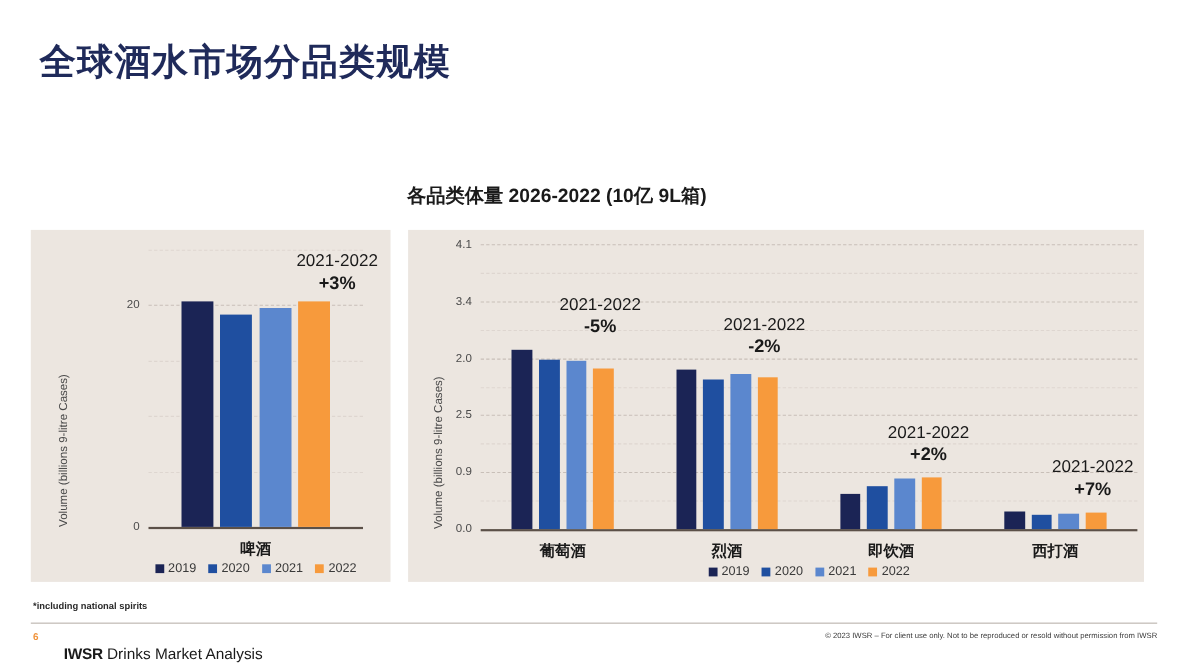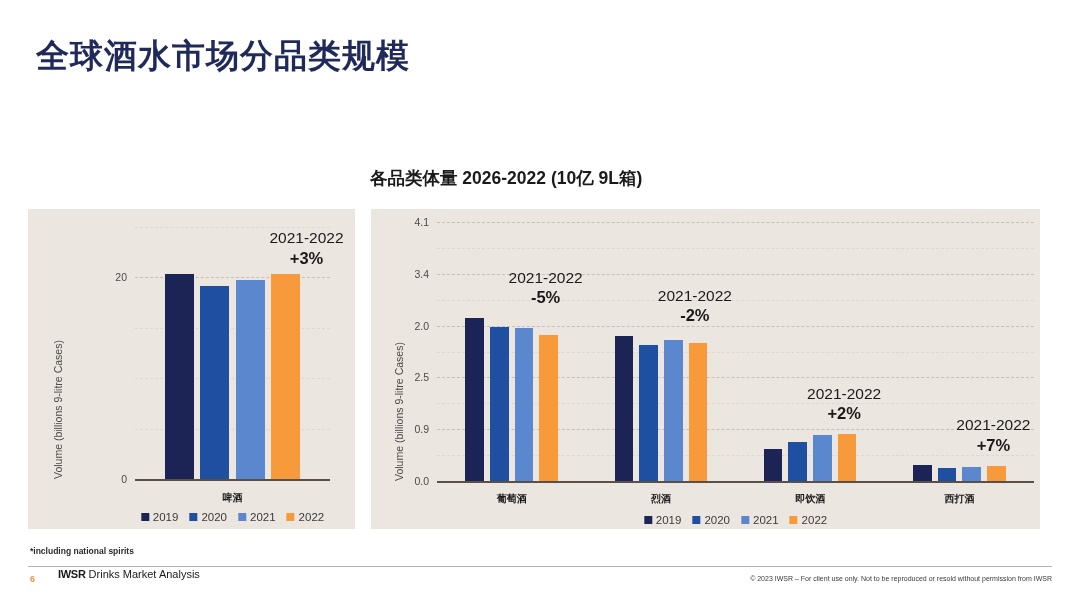--- a/index.html
+++ b/index.html
@@ -86,21 +86,21 @@
     transform: translateY(-50%);
   }
 
   .bar {
     position: absolute;
     bottom: 0;
   }
 
   .cat-label {
     position: absolute;
-    font-size: 10px;
+    font-size: 14px;
     font-weight: bold;
     color: #1a1a1a;
     text-align: center;
     white-space: nowrap;
     transform: translateX(-50%);
   }
 
   .annot {
     position: absolute;
     text-align: center;
@@ -163,22 +163,22 @@
     position: absolute;
     left: 30px;
     top: 574px;
     font-size: 9px;
     font-weight: bold;
     color: #f0933b;
   }
   .brand {
     position: absolute;
     left: 58px;
-    top: 568px;
-    font-size: 11px;
+    top: 586px;
+    font-size: 14px;
     color: #1a1a1a;
     white-space: nowrap;
   }
   .brand .brand-mark {
     font-weight: bold;
     letter-spacing: -0.3px;
   }
   .copyright {
     position: absolute;
     right: 28px;

